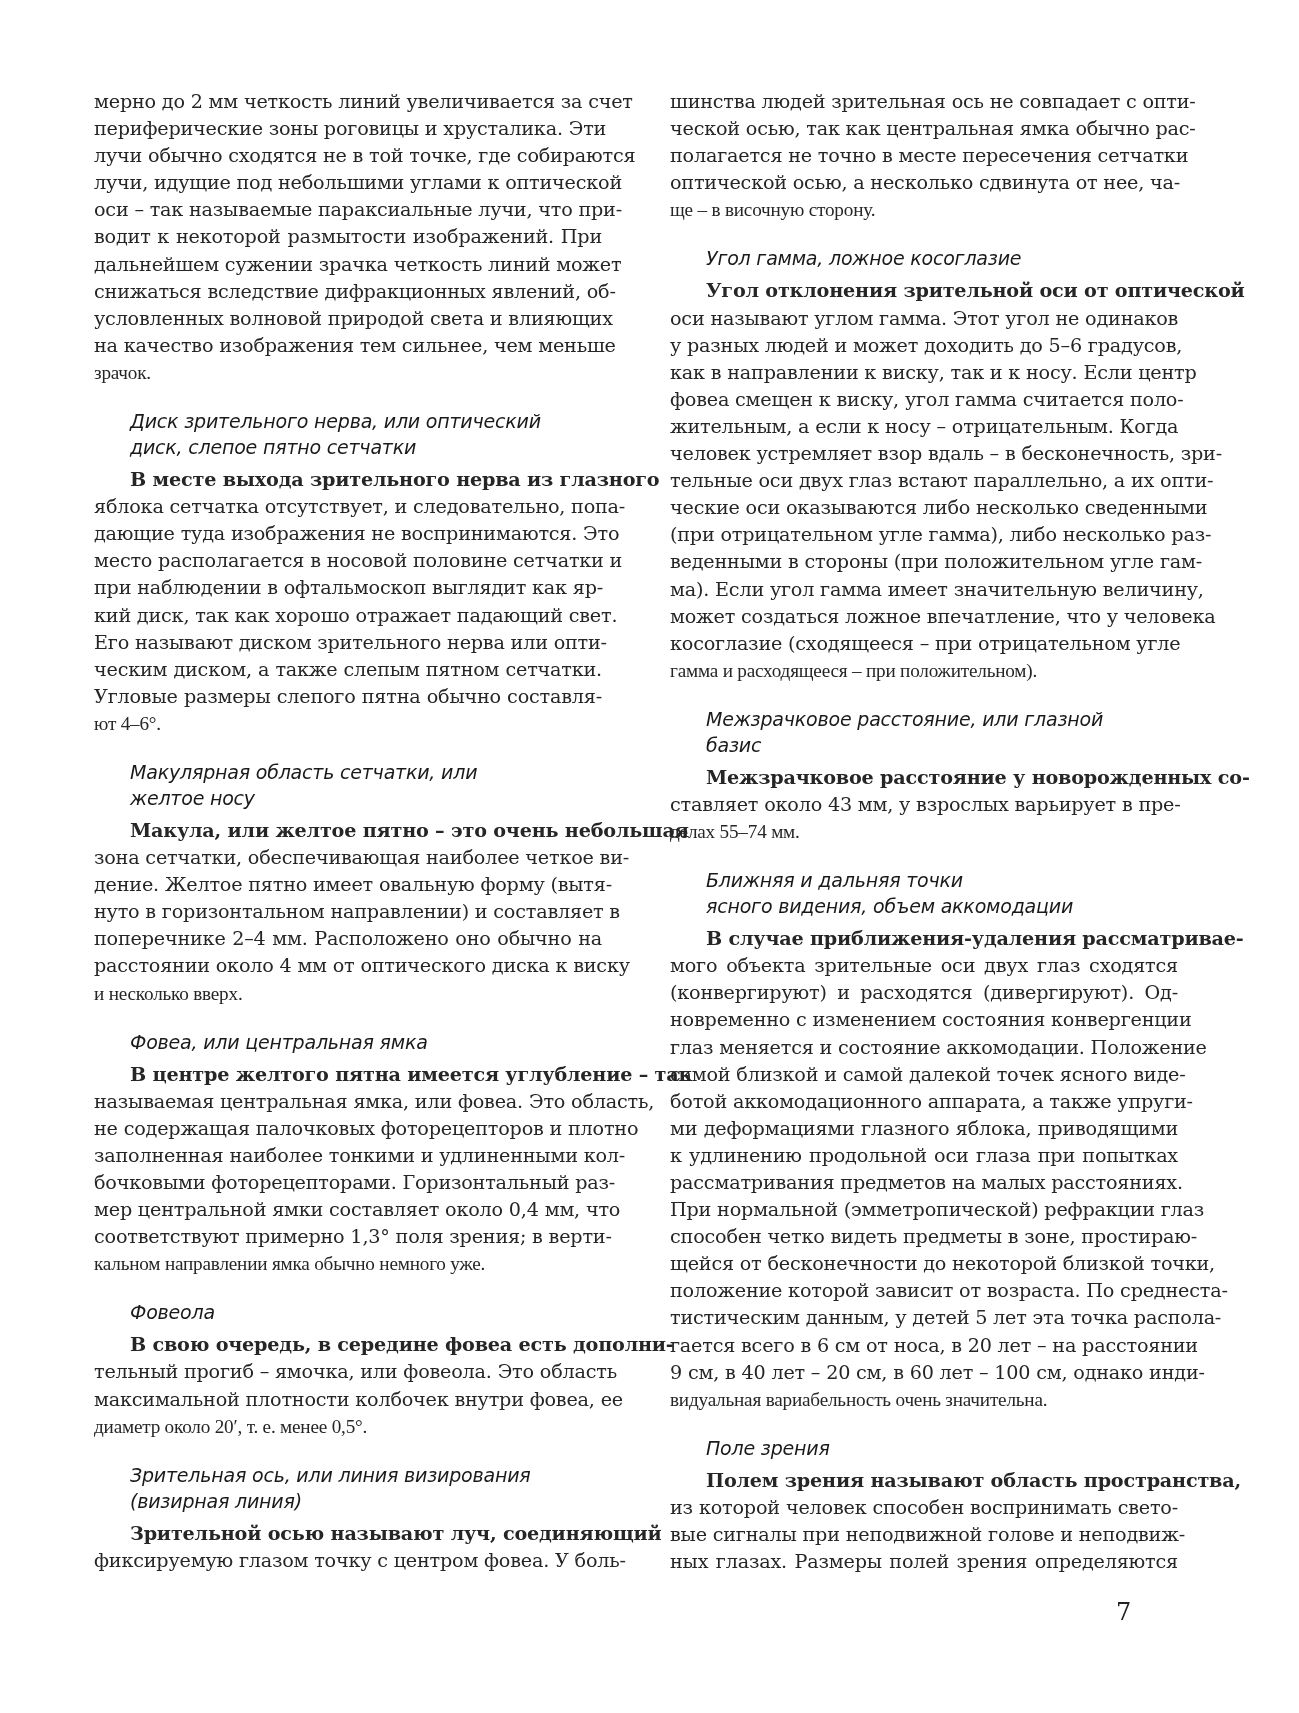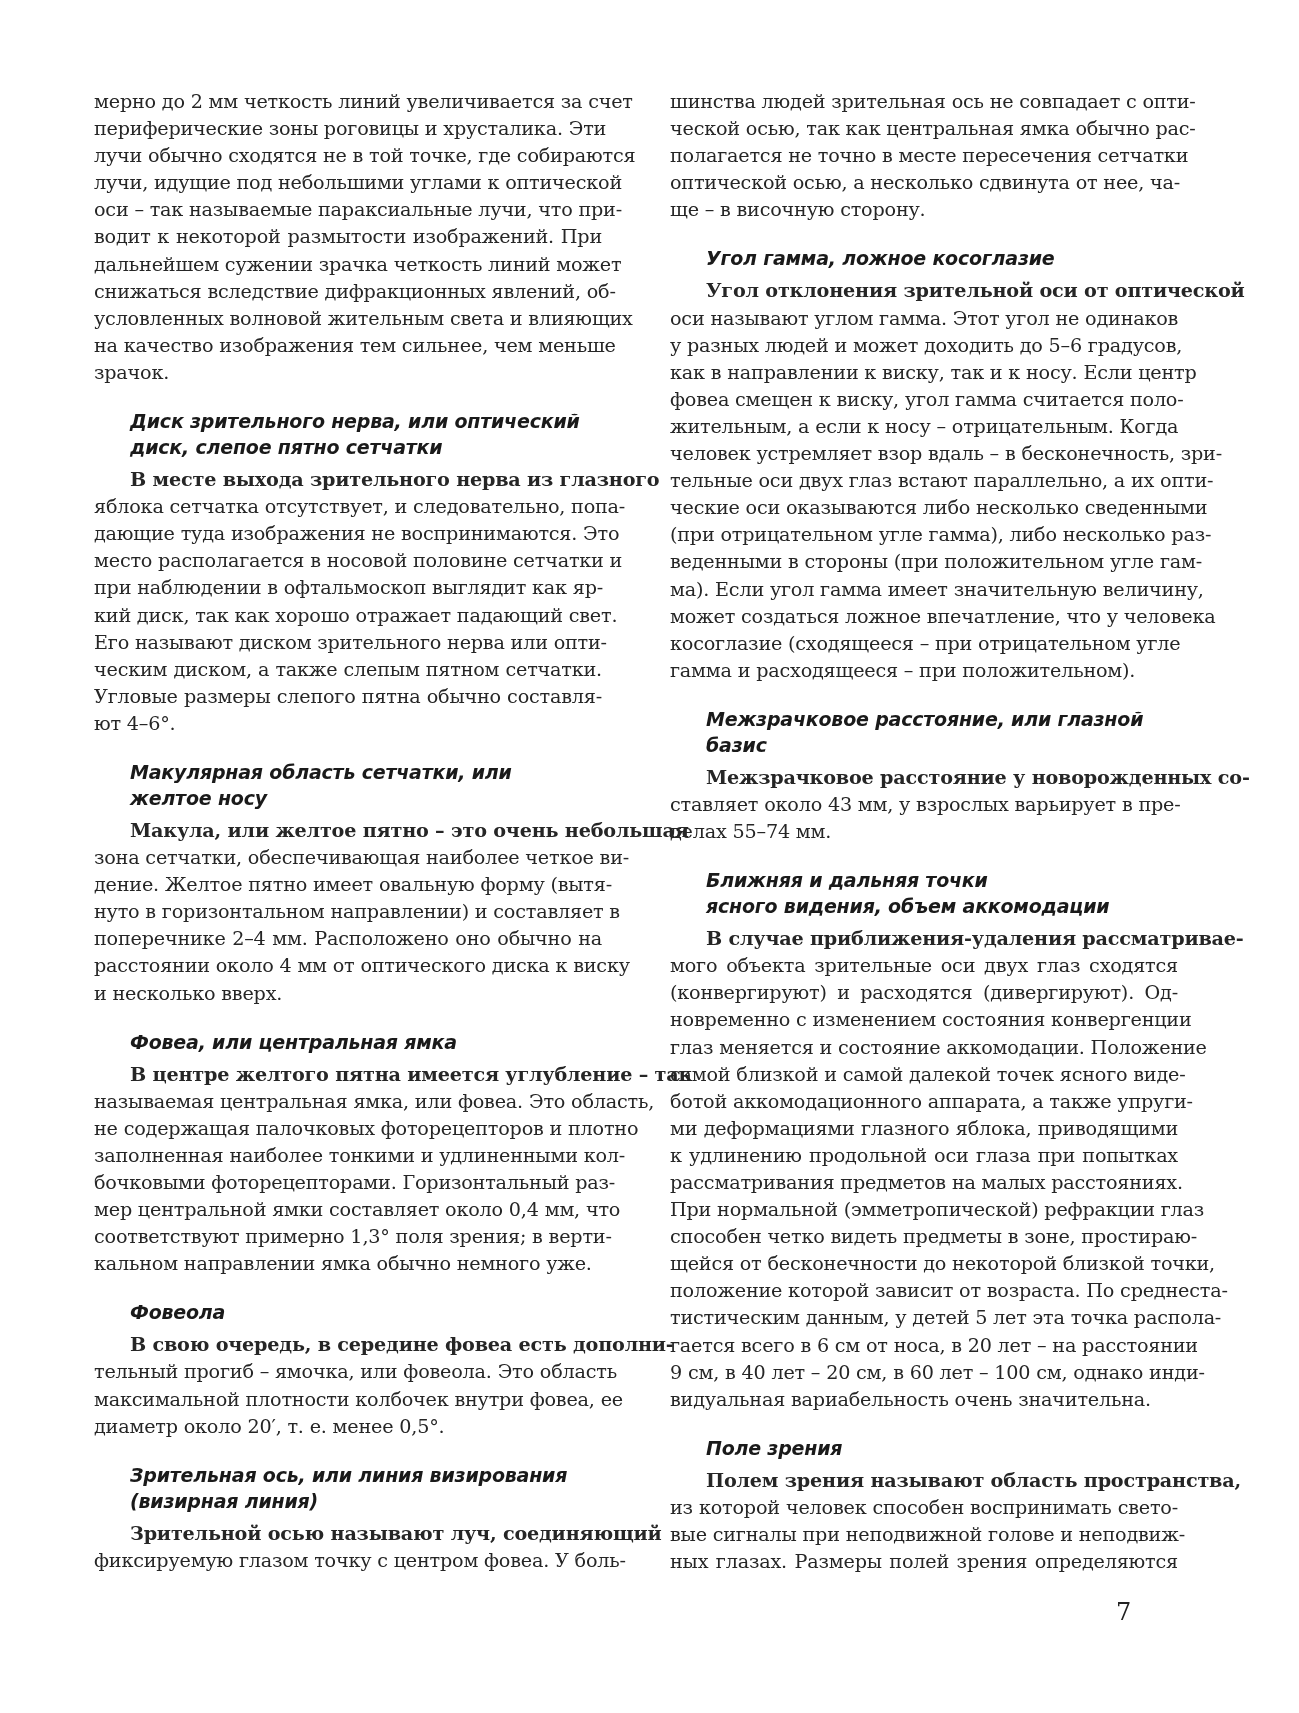--- a/index.html
+++ b/index.html
@@ -3,43 +3,43 @@
 <meta charset="utf-8">
 <style>
   html, body { margin: 0; padding: 0; background: #ffffff; }
   body { width: 1299px; height: 1713px; position: relative; overflow: hidden; }
   .page { position: absolute; left: 0; top: 0; width: 1299px; height: 1457px; background: #fff; }
   .col { position: absolute; top: 88px; width: 508px; }
   .col-left { left: 94px; }
   .col-right { left: 646px; margin-left: 24px; }
   .p { font-family: "DejaVu Serif", serif; font-size: 19.2px; line-height: 27.1px; color: #262626; margin: 0; letter-spacing: -0.2px; }
   .p .ln { display: block; text-align: justify; text-align-last: justify; white-space: nowrap; overflow: visible; }
-  .p .ln.last { text-align-last: left; }
+  .p .ln.last { text-align-last: left; font-family: Liberation Serif, serif; }
   .p .ln.first { text-indent: 36px; font-weight: bold; }
-  .h { font-family: "DejaVu Sans", sans-serif; font-style: italic; font-weight: bold; font-size: 19px; line-height: 26px; color: #1a1a1a; margin: 0; padding-left: 36px; letter-spacing: -0.2px; }
+  .h { font-family: "DejaVu Sans", sans-serif; font-style: italic; font-weight: normal; font-size: 19px; line-height: 26px; color: #1a1a1a; margin: 0; padding-left: 36px; letter-spacing: -0.2px; }
   .h .ln { display: block; }
   .gap-before-h { height: 22px; }
   .gap-after-h { height: 6px; }
   .page-number { position: absolute; left: 1116px; top: 1598px; font-family: "DejaVu Serif", serif; font-size: 24px; color: #222; }
 </style>
 </head>
 <body>
 
 <div class="page">
   <div class="col col-left" id="col-left">
       <p class="p">
         <span class="ln">мерно до 2 мм  четкость линий увеличивается за счет</span>
         <span class="ln">периферические зоны роговицы и хрусталика. Эти</span>
         <span class="ln">лучи обычно сходятся не в той точке, где собираются</span>
         <span class="ln">лучи, идущие под небольшими углами к оптической</span>
         <span class="ln">оси – так называемые параксиальные лучи, что при-</span>
         <span class="ln">водит к некоторой размытости изображений. При</span>
         <span class="ln">дальнейшем сужении зрачка четкость линий может</span>
         <span class="ln">снижаться вследствие дифракционных явлений, об-</span>
-        <span class="ln">условленных волновой жительным света и влияющих</span>
+        <span class="ln">условленных волновой природой света и влияющих</span>
         <span class="ln">на качество изображения тем сильнее, чем меньше</span>
         <span class="ln last">зрачок.</span>
       </p>
       <div class="gap-before-h"></div>
       <h3 class="h">
         <span class="ln">Диск зрительного нерва, или оптический</span>
         <span class="ln">диск, слепое пятно сетчатки</span>
       </h3>
       <div class="gap-after-h"></div>
       <p class="p">

